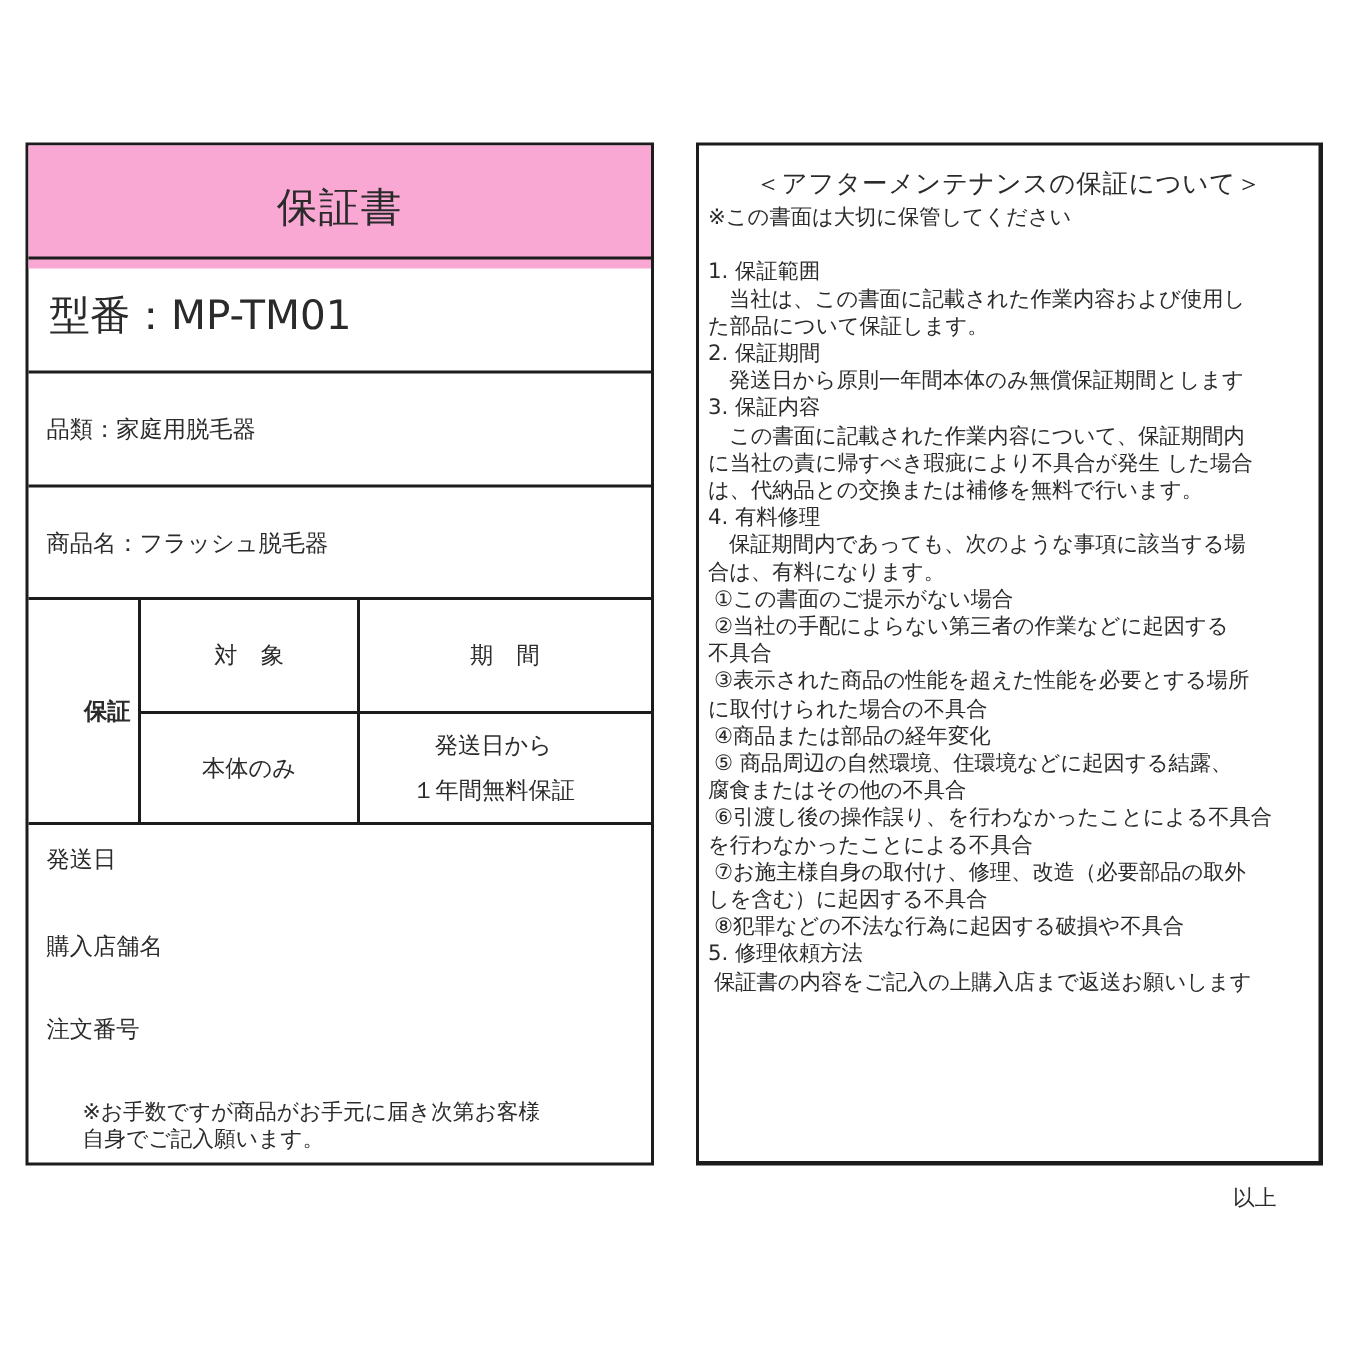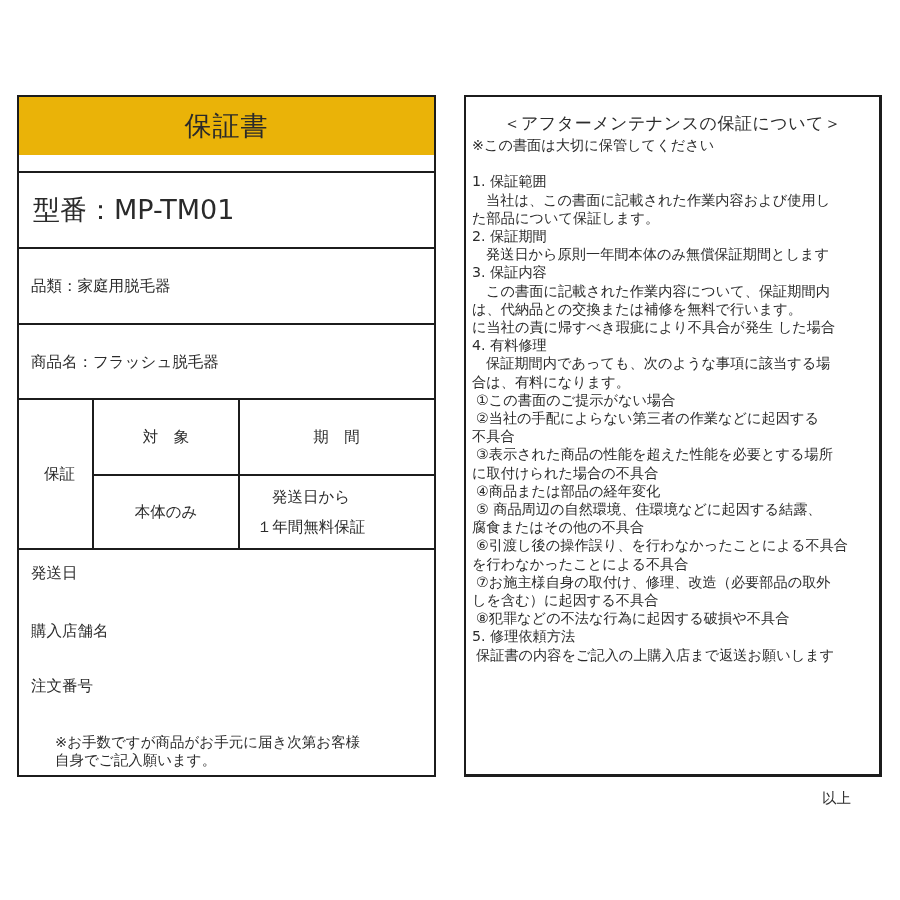--- a/index.html
+++ b/index.html
@@ -12,21 +12,21 @@
       position: absolute; left: 17px; top: 95px; width: 419px; height: 682px;
       box-sizing: border-box; border: 2.5px solid #1c1c1c;
     }
     .card-right {
       position: absolute; left: 464px; top: 95px; width: 418px; height: 682px;
       box-sizing: border-box; border: 2.5px solid #1c1c1c; border-right-width: 3.5px; border-bottom-width: 3px;
     }
     .row { position: absolute; left: 0; right: 0; box-sizing: border-box; }
     .hline { position: absolute; left: 0; right: 0; height: 2px; background: #1c1c1c; }
     .vline { position: absolute; width: 2px; background: #1c1c1c; }
-    .title-row { top: 0; height: 58px; background: #eab308; display: flex; align-items: center; justify-content: center; }
+    .title-row { top: 0; height: 82px; background: #f9a8d4; display: flex; align-items: center; justify-content: center; }
     .title { font-size: 27px; letter-spacing: 1px; color: #2a2a2a; }
     .model-row { top: 76px; height: 74px; display: flex; align-items: center; padding-left: 14px; }
     .model { font-size: 27px; color: #2a2a2a; }
     .field-row { display: flex; align-items: center; padding-left: 12px; font-size: 15.5px; }
     .cell { position: absolute; display: flex; align-items: center; justify-content: center; text-align: center; font-size: 15.5px; line-height: 30px; flex-direction: column; }
     .label { position: absolute; left: 12px; font-size: 15.5px; }
     .note { position: absolute; left: 36px; font-size: 14.5px; line-height: 18px; }
     .rt { position: absolute; left: 6px; right: 6px; font-size: 14.2px; line-height: 18.2px; color: #2b2b2b; }
     .rt p { margin: 0; white-space: nowrap; }
     .rt .head { text-align: center; font-size: 17px; margin-bottom: 4px; letter-spacing: 0.5px; }
@@ -57,33 +57,33 @@
   <div class="row field-row" style="top:228px; height:74px;">
     <span>商品名：フラッシュ脱毛器</span>
   </div>
   <div class="hline" style="top:301px;"></div>
 
   <div class="vline" style="left:73px; top:301px; height:152px;"></div>
   <div class="vline" style="left:219px; top:301px; height:152px;"></div>
   <div class="hline" style="top:377px; left:73px;"></div>
   <div class="hline" style="top:451px;"></div>
 
-  <div class="cell" style="left:4px; top:303px; width:73px; height:148px;">
+  <div class="cell" style="left:16px; top:303px; width:73px; height:148px;font-weight:bold;">
     <span>保証</span>
   </div>
   <div class="cell" style="left:75px; top:303px; width:144px; height:74px;">
     <span>対　象</span>
   </div>
   <div class="cell" style="left:221px; top:303px; width:193px; height:74px;">
     <span>期　間</span>
   </div>
   <div class="cell" style="left:75px; top:379px; width:144px; height:72px;">
     <span>本体のみ</span>
   </div>
-  <div class="cell" style="left:205px; top:379px; width:174px; height:72px;">
+  <div class="cell" style="left:223px; top:379px; width:174px; height:72px;">
     <span>発送日から</span>
     <span>１年間無料保証</span>
   </div>
 
   <span class="label" style="top:466px;">発送日</span>
   <span class="label" style="top:524px;">購入店舗名</span>
   <span class="label" style="top:579px;">注文番号</span>
 
   <div class="note" style="top:636px;">
     <div>※お手数ですが商品がお手元に届き次第お客様</div>
@@ -99,22 +99,22 @@
 
     <p>1. 保証範囲</p>
     <p class="ind1">当社は、この書面に記載された作業内容および使用し</p>
     <p>た部品について保証します。</p>
 
     <p>2. 保証期間</p>
     <p class="ind1">発送日から原則一年間本体のみ無償保証期間とします</p>
 
     <p>3. 保証内容</p>
     <p class="ind1">この書面に記載された作業内容について、保証期間内</p>
+    <p>に当社の責に帰すべき瑕疵により不具合が発生 した場合</p>
     <p>は、代納品との交換または補修を無料で行います。</p>
-    <p>に当社の責に帰すべき瑕疵により不具合が発生 した場合</p>
 
     <p>4. 有料修理</p>
     <p class="ind1">保証期間内であっても、次のような事項に該当する場</p>
     <p>合は、有料になります。</p>
     <p class="inds">①この書面のご提示がない場合</p>
     <p class="inds">②当社の手配によらない第三者の作業などに起因する</p>
     <p>不具合</p>
     <p class="inds">③表示された商品の性能を超えた性能を必要とする場所</p>
     <p>に取付けられた場合の不具合</p>
     <p class="inds">④商品または部品の経年変化</p>

